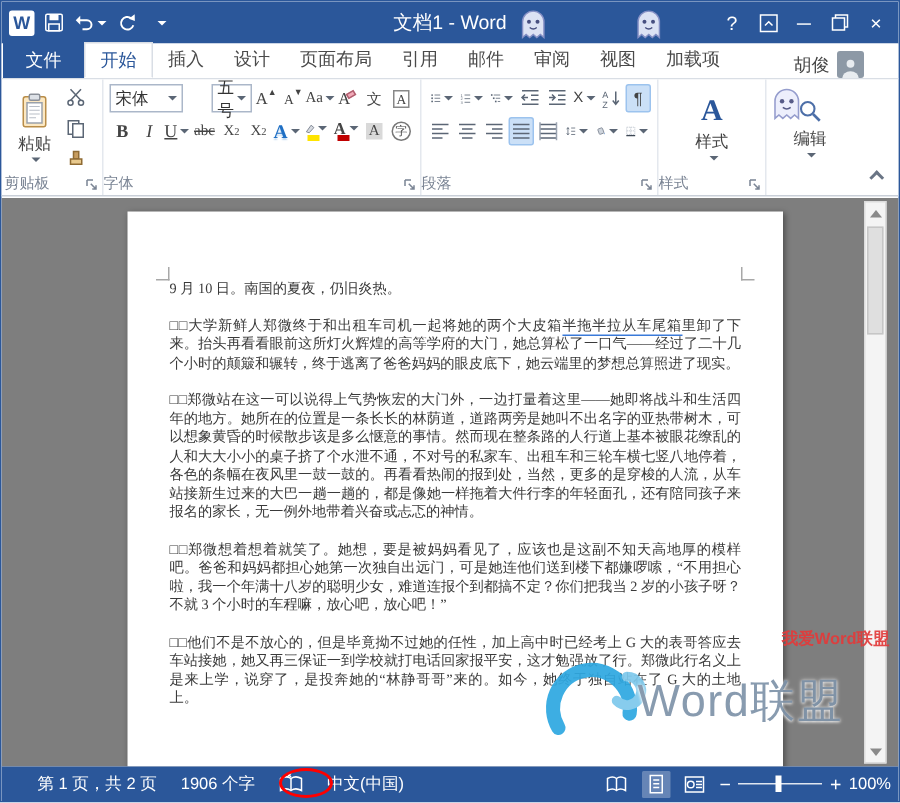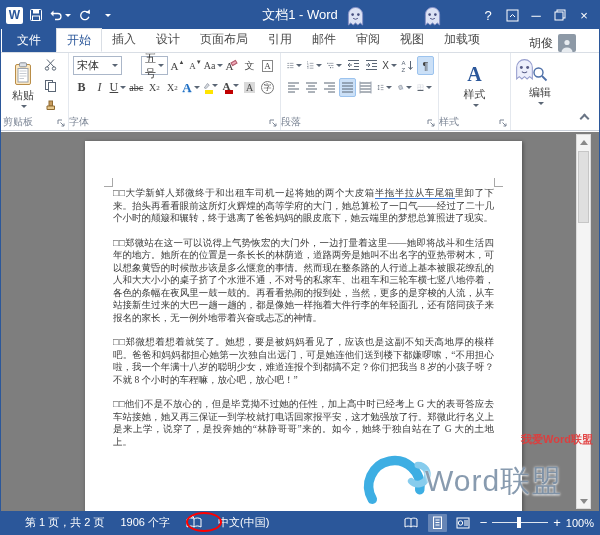--- a/index.html
+++ b/index.html
@@ -78,21 +78,21 @@
   .vbtn{width:19px;height:18px;display:flex;align-items:center;justify-content:center;border-radius:1px}
   .von{background:rgba(255,255,255,.28)}
   .zoom{display:flex;align-items:center;gap:5px;color:#fff}
   .ztrack{position:relative;width:56px;height:11px}
   .ztrack:before{content:"";position:absolute;left:0;right:0;top:5px;height:1px;background:rgba(255,255,255,.85)}
   .ztick{position:absolute;left:27px;top:2px;width:1px;height:7px;background:rgba(255,255,255,.85)}
   .zthumb{position:absolute;left:25px;top:0;width:4px;height:11px;background:#fff}
   .zsign{font-size:13px;line-height:1}
 
   
-  .wm{position:absolute;right:2px;bottom:4px;width:238px;height:100px;z-index:50;pointer-events:none;opacity:.93}
+  .wm{position:absolute;right:2px;bottom:18px;width:238px;height:100px;z-index:50;pointer-events:none;opacity:.93}
   .wmswoosh{position:absolute;left:0;bottom:8px}
   .wmslogan{position:absolute;right:4px;top:2px;color:#e23b3b;font-size:11px;font-weight:bold}
   .wmbrand{position:absolute;left:66px;bottom:28px;font-size:30px;font-weight:normal;color:#8094aa;text-shadow:0 1px 2px rgba(255,255,255,.9),0 0 3px rgba(255,255,255,.7);letter-spacing:1px}
   .wmurl{position:absolute;left:98px;bottom:6px;color:#e23b3b;font-size:12px;font-weight:bold}
   .ghost{position:absolute;z-index:60;opacity:.92;pointer-events:none}
 </style>
 </head>
 <body>
 
 <div class="win">
@@ -444,23 +444,24 @@
     <div class="collapse">
         <span class="chev"></span>
       </div>
   </div>
 
   <div class="docarea">
     <div class="page">
       <span class="crop cropTL"></span>
       <span class="crop cropTR"></span>
       <div class="textbody">
+          <p><span>9 月 10 日。南国的夏夜，仍旧炎热。</span></p>
           <p><span>□□大学新鲜人郑微终于和出租车司机一起将她的两个大皮箱</span><span class="gram">半拖半拉从车尾箱</span><span>里卸了下来。抬头再看看眼前这所灯火辉煌的高等学府的大门，她总算松了一口气——经过了二十几个小时的颠簸和辗转，终于逃离了爸爸妈妈的眼皮底下，她云端里的梦想总算照进了现实。</span></p>
           <p><span>□□郑微站在这一可以说得上气势恢宏的大门外，一边打量着这里——她即将战斗和生活四年的地方。她所在的位置是一条长长的林荫道，道路两旁是她叫不出名字的亚热带树木，可以想象黄昏的时候散步该是多么惬意的事情。然而现在整条路的人行道上基本被眼花缭乱的人和大大小小的桌子挤了个水泄不通，不对号的私家车、出租车和三轮车横七竖八地停着，各色的条幅在夜风里一鼓一鼓的。再看看热闹的报到处，当然，更多的是穿梭的人流，从车站接新生过来的大巴一趟一趟的，都是像她一样拖着大件行李的年轻面孔，还有陪同孩子来报名的家长，无一例外地带着兴奋或忐忑的神情。</span></p>
-          <p><span>□□郑微想着想着就笑了。她想，要是被妈妈看见了，应该也是这副不知天高地厚的模样吧。爸爸和妈妈都担心她第一次独自出远门，可是她连他们送到楼下都嫌啰嗦，“不用担心啦，我一个年满十八岁的聪明少女，难道连报个到都搞不定？你们把我当 8 岁的小孩子呀？不就 8 个小时的车程嘛，放心吧，放心吧！”</span></p>
+          <p><span>□□郑微想着想着就笑了。她想，要是被妈妈看见了，应该也是这副不知天高地厚的模样吧。爸爸和妈妈都担心她第一次独自出远门，可是她连他们送到楼下都嫌啰嗦，“不用担心啦，我一个年满十八岁的聪明少女，难道连报个到都搞不定？你们把我当 2 岁的小孩子呀？不就 3 个小时的车程嘛，放心吧，放心吧！”</span></p>
           <p><span>□□他们不是不放心的，但是毕竟拗不过她的任性，加上高中时已经考上 G 大的表哥答应去车站接她，她又再三保证一到学校就打电话回家报平安，这才勉强放了行。郑微此行名义上是来上学，说穿了，是投奔她的“林静哥哥”来的。如今，她终于独自站在了 G 大的土地上。</span></p>
         </div>
     </div>
     <div class="vscroll">
       <div class="sarr" style="top:0">
           <span class="tri-up"></span>
         </div>
       <div class="sthumb"></div>
       <div class="sarr" style="bottom:0">
           <span class="tri-dn"></span>

